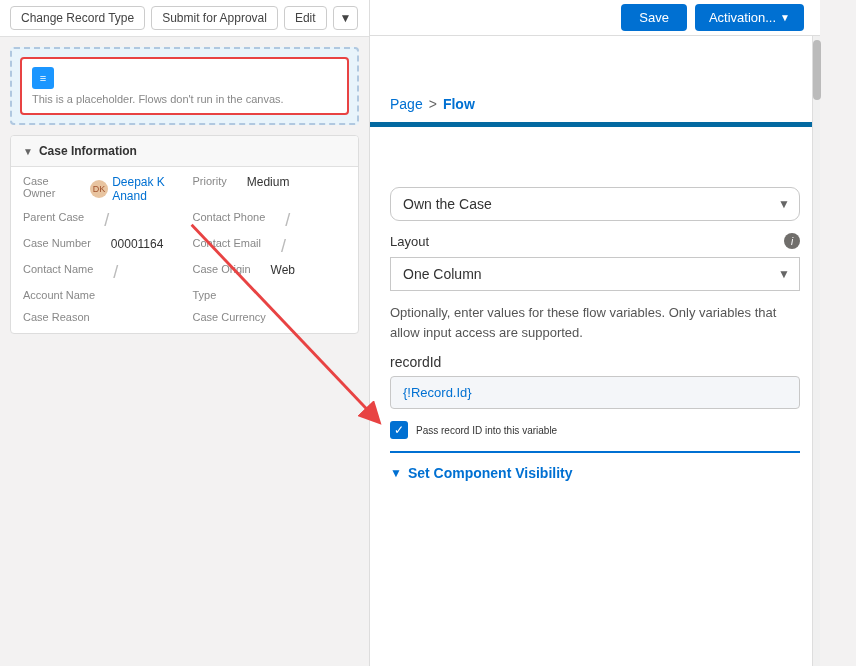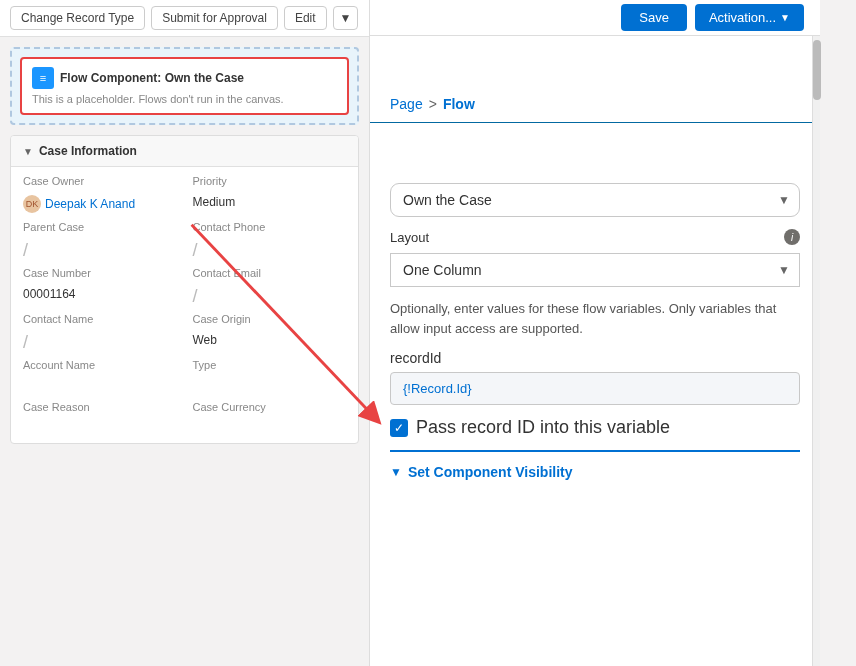--- a/index.html
+++ b/index.html
@@ -121,22 +121,22 @@
 
     .record-fields {
       padding: 8px 12px;
       display: grid;
       grid-template-columns: 1fr 1fr;
       gap: 8px 16px;
     }
 
     .field-group {
       display: flex;
-      flex-direction: column;
-      gap: 8px;
+      flex-direction: row;
+      gap: 20px;
     }
 
     .field-label {
       font-size: 11px;
       color: #888;
     }
 
     .field-value {
       font-size: 12px;
       color: #0070d2;
@@ -176,21 +176,21 @@
       flex: 1;
       background: white;
       display: flex;
       flex-direction: column;
       overflow-y: auto;
       position: relative;
     }
 
     .right-panel-header {
       padding: 16px 20px 10px 20px;
-      border-bottom: 1px solid #0369a1;
+      border-bottom: 5px solid #0369a1;
       display: flex;
       align-items: center;
       gap: 6px;
     }
 
     .breadcrumb-page {
       color: #0070d2;
       font-size: 14px;
       cursor: pointer;
     }
@@ -318,21 +318,21 @@
       display: flex;
       align-items: center;
       justify-content: center;
       color: white;
       font-size: 12px;
       cursor: pointer;
       flex-shrink: 0;
     }
 
     .checkbox-label-text {
-      font-size: 18px;
+      font-size: 10px;
       color: #333;
     }
 
     .set-visibility-section {
       border-top: 2px solid #0070d2;
       padding-top: 12px;
     }
 
     .set-visibility-header {
       display: flex;
@@ -423,21 +423,20 @@
       <button class="top-bar-btn">Edit</button>
       <button class="top-bar-btn dropdown">▼</button>
     </div>
 
     <div class="canvas-area">
       <div class="flow-component-box">
         <div class="flow-component-header">
           <div class="flow-icon">
             <span>≡</span>
           </div>
-          <span class="flow-component-title">Flow Component: Own the Case</span>
         </div>
         <span class="flow-component-subtitle">This is a placeholder. Flows don't run in the canvas.</span>
       </div>
     </div>
 
     <div class="record-detail">
       <div class="section-header">
         <span class="chevron">▼</span>
         <span>Case Information</span>
       </div>

